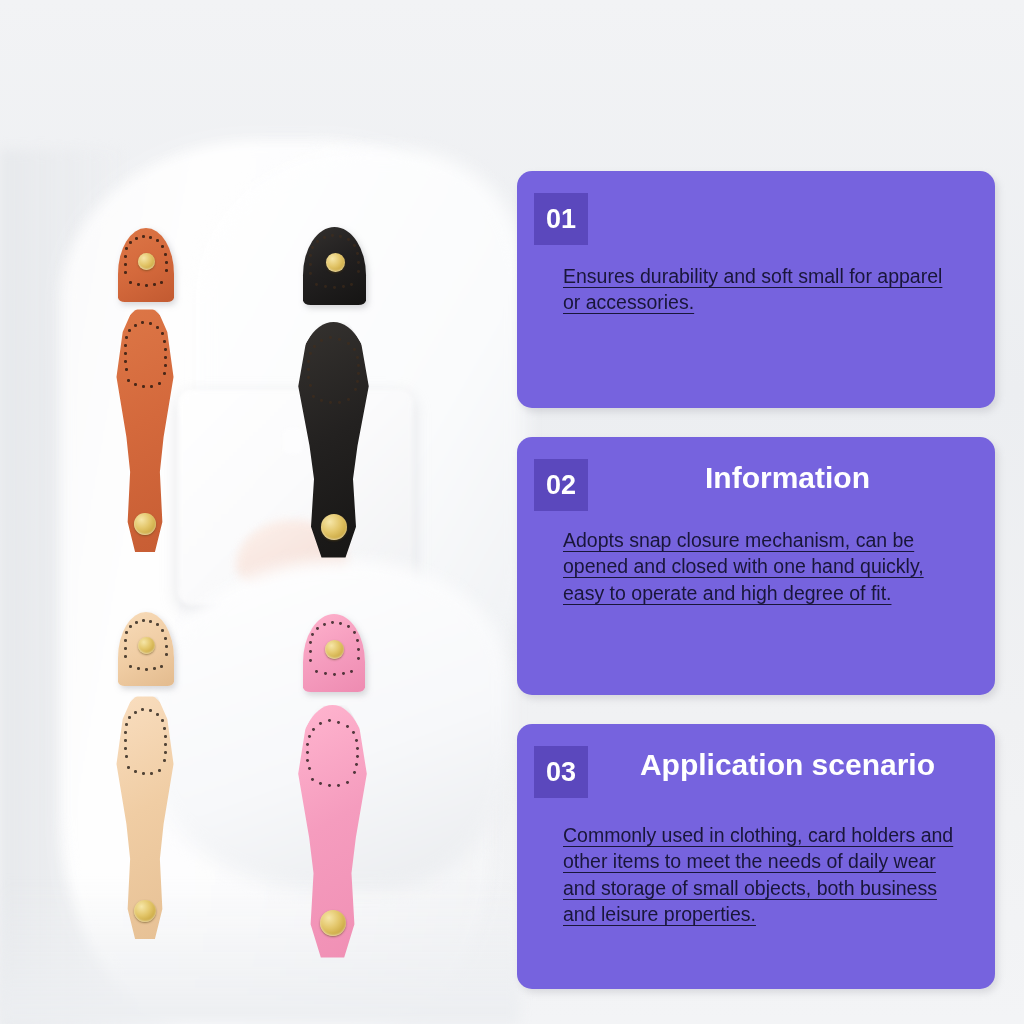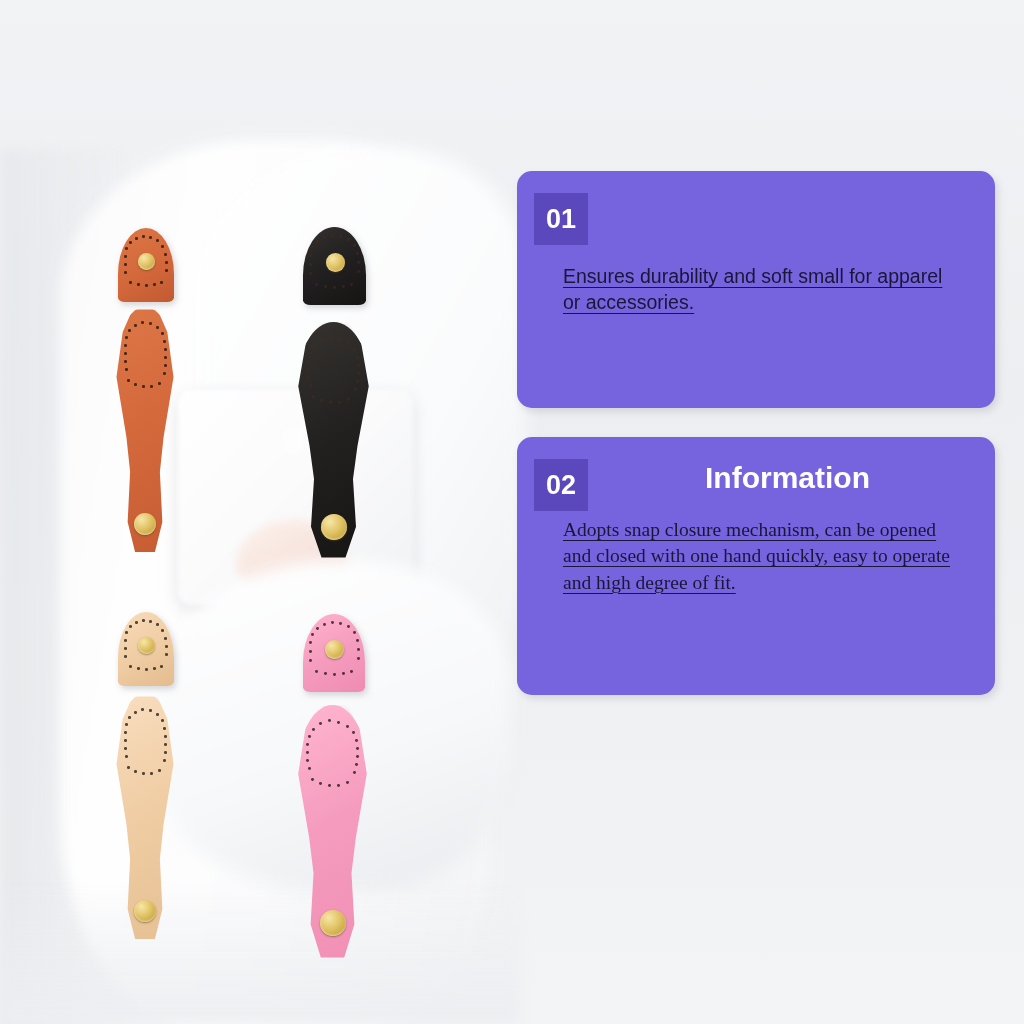--- a/index.html
+++ b/index.html
@@ -166,21 +166,21 @@
     padding: 0 14px 0 29px;
     color: #19163a;
     font-size: 19.5px;
     line-height: 1.35;
     text-decoration: underline;
     text-decoration-thickness: 1.4px;
     text-underline-offset: 3.5px;
     text-decoration-color: #19163a;
   }
   .body-1 { margin-top: 18px; }
-  .body-2 { margin-top: 6px; font-family: Liberation Serif, serif; }
+  .body-2 { margin-top: 16px; }
   .body-3 { margin-top: 24px; }
 
   
   .straps { position: absolute; left: 0; top: 0; width: 515px; height: 1024px; }
   .strap-group { position: absolute; }
 
   .tab, .strap {
     position: absolute;
     box-shadow: 2px 3px 6px rgba(140,140,148,0.35);
   }
@@ -462,16 +462,23 @@
     </div>
 
     <div class="card card-2">
       <div class="card-head">
         <div class="badge">02</div>
         <h2 class="card-title">Information</h2>
       </div>
       <p class="card-body body-2">Adopts snap closure mechanism, can be opened and closed with one hand quickly, easy to operate and high degree of fit.</p>
     </div>
 
+    <div class="card card-3">
+      <div class="card-head">
+        <div class="badge">03</div>
+        <h2 class="card-title">Application scenario</h2>
+      </div>
+      <p class="card-body body-3">Commonly used in clothing, card holders and other items to meet the needs of daily wear and storage of small objects, both business and leisure properties.</p>
+    </div>
 
   </div>
 
 </div>
 
 </body></html>

